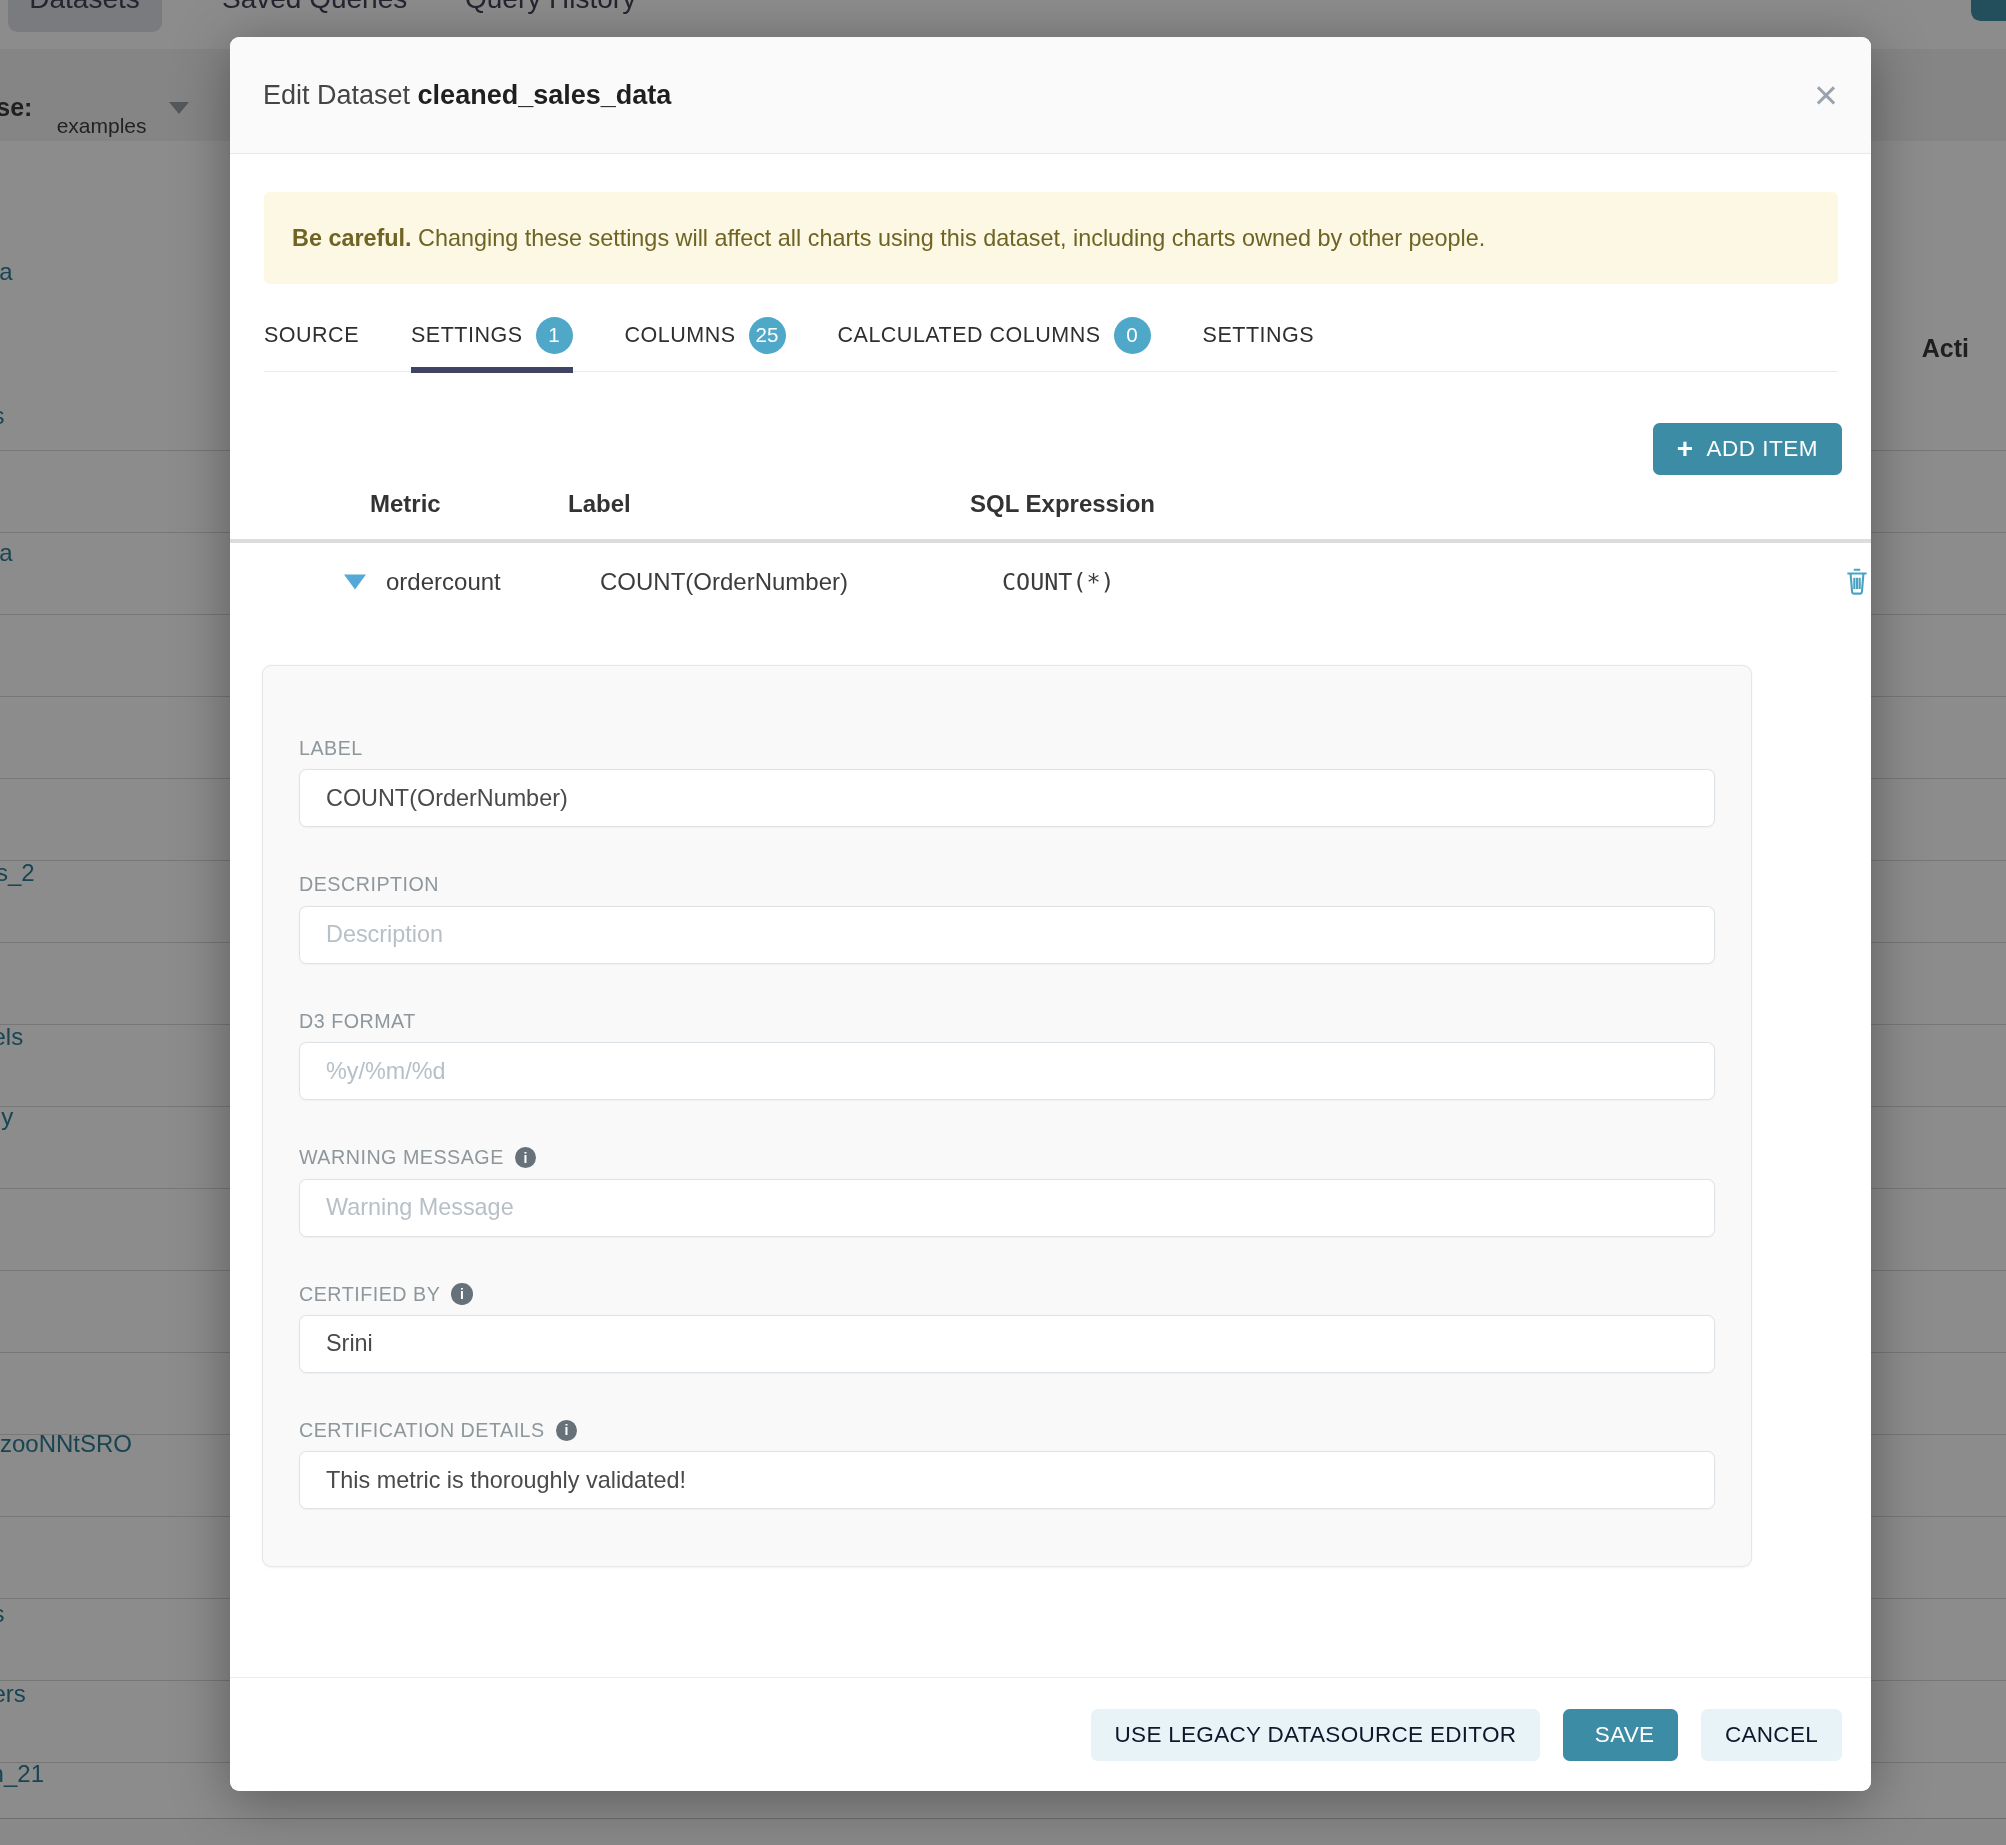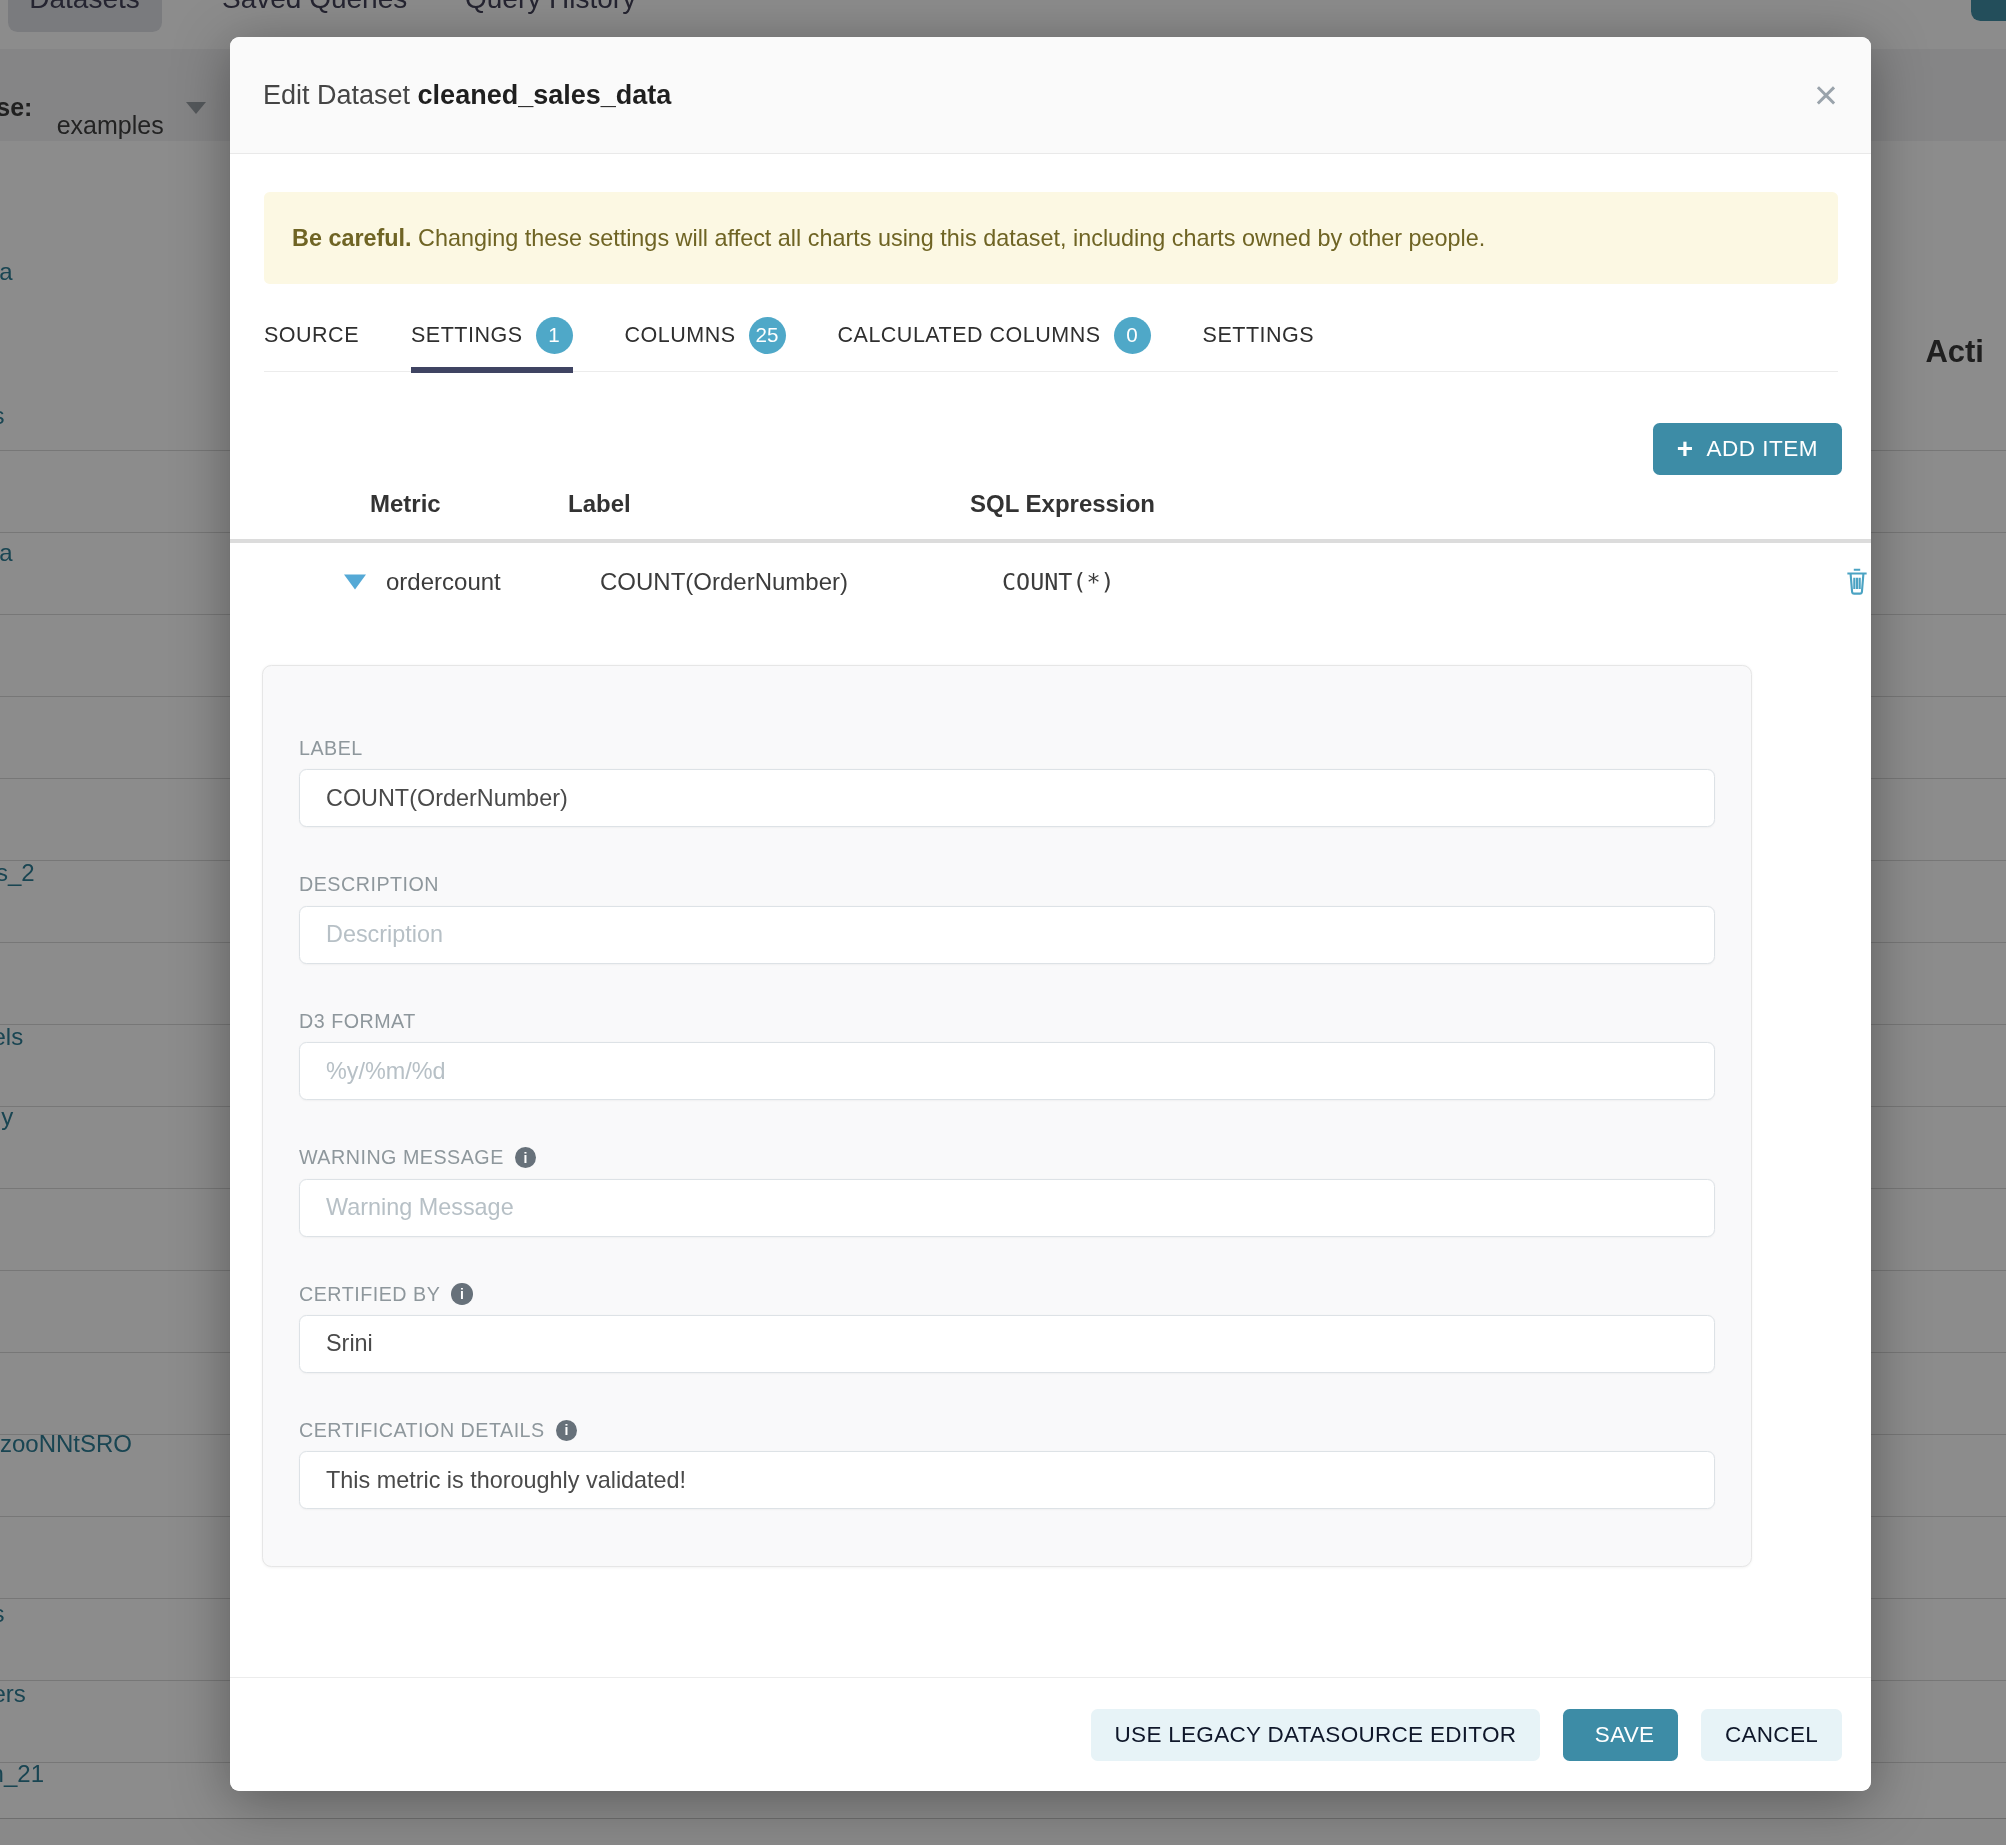--- a/index.html
+++ b/index.html
@@ -10,25 +10,25 @@
   }
   
   .bg-page { position:absolute; inset:0; }
   .nav-bar { position:absolute; left:0; top:0; width:100%; height:49px; background:#ffffff; overflow:hidden; }
   .nav-pill { position:absolute; left:7.5px; top:-34px; width:154px; height:66px; background:#dfe1e6; border-radius:9.4px;
               display:flex; align-items:center; justify-content:center; }
   .nav-pill span { font-size:28px; color:#44435a; }
   .nav-label { position:absolute; top:-17px; font-size:28px; color:#44435a; }
   .db-filter { position:absolute; left:0; top:86px; height:43px; display:flex; align-items:center; gap:13px; }
   .db-filter .frag-bold { font-size:25px; font-weight:700; color:#3b3b3b; margin-left:-3.7px; }
-  .db-filter .db-value { font-size:25px; color:#3f3f3f; margin-left:11.2px;margin-top:36px; }
+  .db-filter .db-value { font-size:21px; color:#3f3f3f; margin-left:11.2px;margin-top:36px; }
   .caret-down-gray { width:0; height:0; border-left:10.3px solid transparent; border-right:10.3px solid transparent;
                      border-top:12px solid #9aa0a6; margin-left:9.4px; }
   .list-card { position:absolute; left:0; top:141px; width:100%; height:1678px; background:#ffffff; border-bottom:0.9px solid #c9c9c9; }
-  .actions-header { position:absolute; right:23px; top:193px; font-size:31px; font-weight:700; color:#3a3a3a; }
+  .actions-header { position:absolute; right:38px; top:193px; font-size:25px; font-weight:700; color:#3a3a3a; }
   .row-lines { position:absolute; left:0; top:309px; width:100%; height:1509px;
                background:repeating-linear-gradient(to bottom, #d9d9d9 0 0.9px, transparent 0.9px 82px); }
   .row-frag { position:absolute; font-size:24px; color:#2e7e96; transform:translateY(-50%); white-space:nowrap; }
   .bottom-strip { position:absolute; left:0; top:1819px; width:100%; height:27px; background:#fafafa; }
   .corner-btn-frag { position:absolute; right:0; top:0; width:36px; height:20.6px; background:#418ea6; border-radius:0 0 0 9.4px; }
   
   .overlay { position:absolute; inset:0; background:rgba(0,0,0,0.45); }
   
   .modal { position:absolute; left:230px; top:37px; width:1641px; height:1754px; background:#ffffff;
            border-radius:9.4px; box-shadow:0 9.4px 56px rgba(0,0,0,0.35); }

